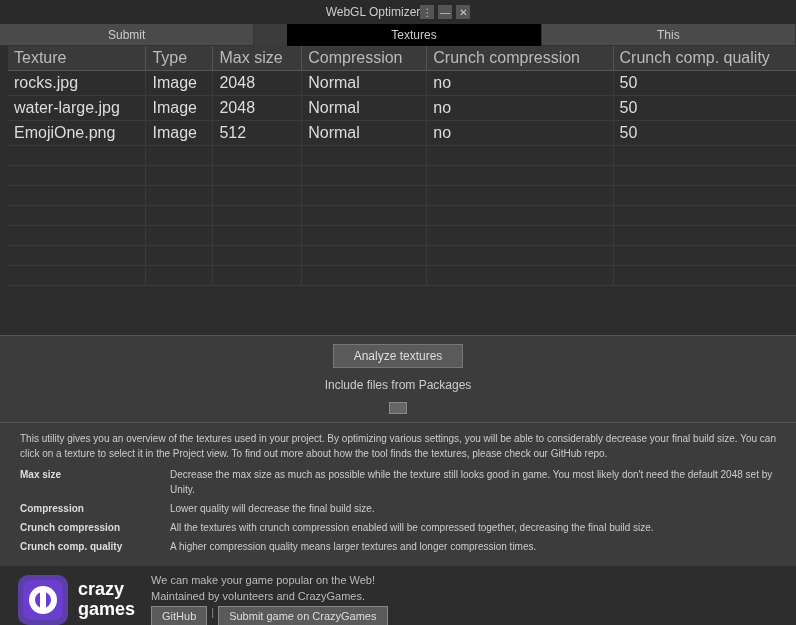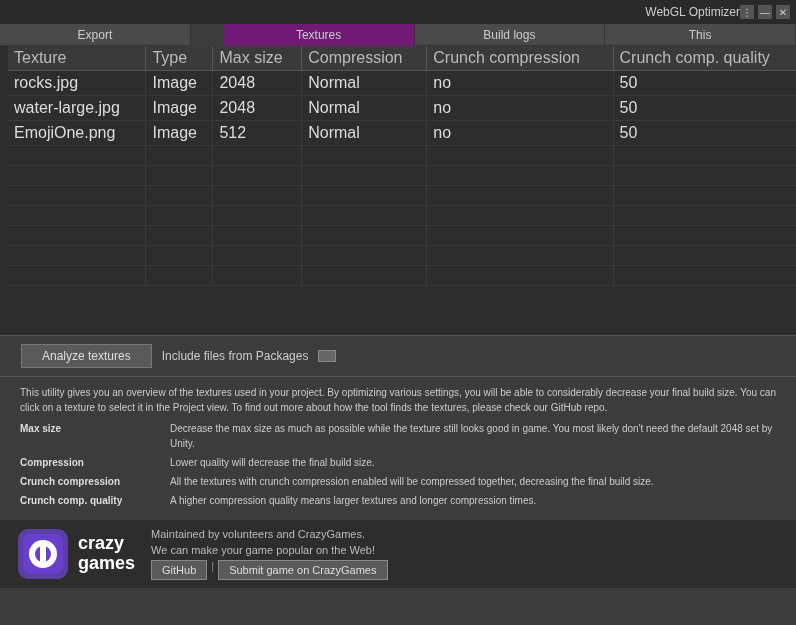--- a/index.html
+++ b/index.html
@@ -13,21 +13,21 @@
       overflow: hidden;
     }
 
     
     .title-bar {
       background: #2a2a2a;
       height: 18px;
       display: flex;
       align-items: center;
       padding: 12px 6px;
-      justify-content: flex-end;
+      justify-content: center;
     }
     .title-bar-left {
       display: flex;
       align-items: center;
       gap: 6px;
     }
     .title-bar-title {
       font-size: 12px;
       color: #ccc;
     }
@@ -61,21 +61,21 @@
       align-items: center;
       justify-content: center;
       background: #4a4a4a;
       border-right: 1px solid #333;
       border-bottom: 1px solid #333;
       cursor: pointer;
       font-size: 12px;
       color: #ccc;
     }
     .tab.active {
-      background: #701a75;
+      background: #000000;
       border-bottom: none;
       margin-left: 33px;
     }
 
     
     .table-container {
       background: #2d2d2d;
       height: 290px;
       overflow-y: auto;
       border-bottom: 1px solid #555;
@@ -108,25 +108,26 @@
     }
 
     
     .empty-row td {
       height: 20px;
     }
 
     
     .bottom-controls {
       background: #3c3c3c;
-      padding: 8px 21px;
+      padding: 8px 12px;
       display: flex;
       align-items: center;
       gap: 10px;
       border-bottom: 1px solid #555;
+      flex-direction: column;
     }
     .analyze-btn {
       background: #5a5a5a;
       border: 1px solid #777;
       color: #ddd;
       padding: 4px 20px;
       font-size: 12px;
       cursor: pointer;
     }
     .include-label {
@@ -236,23 +237,22 @@
     <span class="title-bar-title">WebGL Optimizer</span>
   </div>
   <div class="title-bar-controls">
     <button class="title-bar-btn">⋮</button>
     <button class="title-bar-btn">—</button>
     <button class="title-bar-btn">✕</button>
   </div>
 </div>
 
 <div class="tabs">
-  <div class="tab">Export</div>
+  <div class="tab">Submit</div>
   <div class="tab active">Textures</div>
-  <div class="tab">Build logs</div>
   <div class="tab">This</div>
 </div>
 
 <div class="table-container">
   <table>
     <thead>
       <tr>
         <th>Texture</th>
         <th>Type</th>
         <th>Max size</th>
@@ -384,21 +384,21 @@
         <circle cx="20" cy="20" r="8" fill="#6b3fce"></circle>
         <rect x="17" y="10" width="6" height="20" rx="3" fill="white"></rect>
       </svg>
     </div>
     <div class="logo-text">
       <span>crazy</span>
       <span>games</span>
     </div>
   </div>
   <div class="footer-info">
+    <p>We can make your game popular on the Web!</p>
     <p>Maintained by volunteers and CrazyGames.</p>
-    <p>We can make your game popular on the Web!</p>
     <div class="footer-buttons">
       <button class="footer-btn">GitHub</button>
       <span class="footer-divider">|</span>
       <button class="footer-btn">Submit game on CrazyGames</button>
     </div>
   </div>
 </div>
 
 </body></html>

